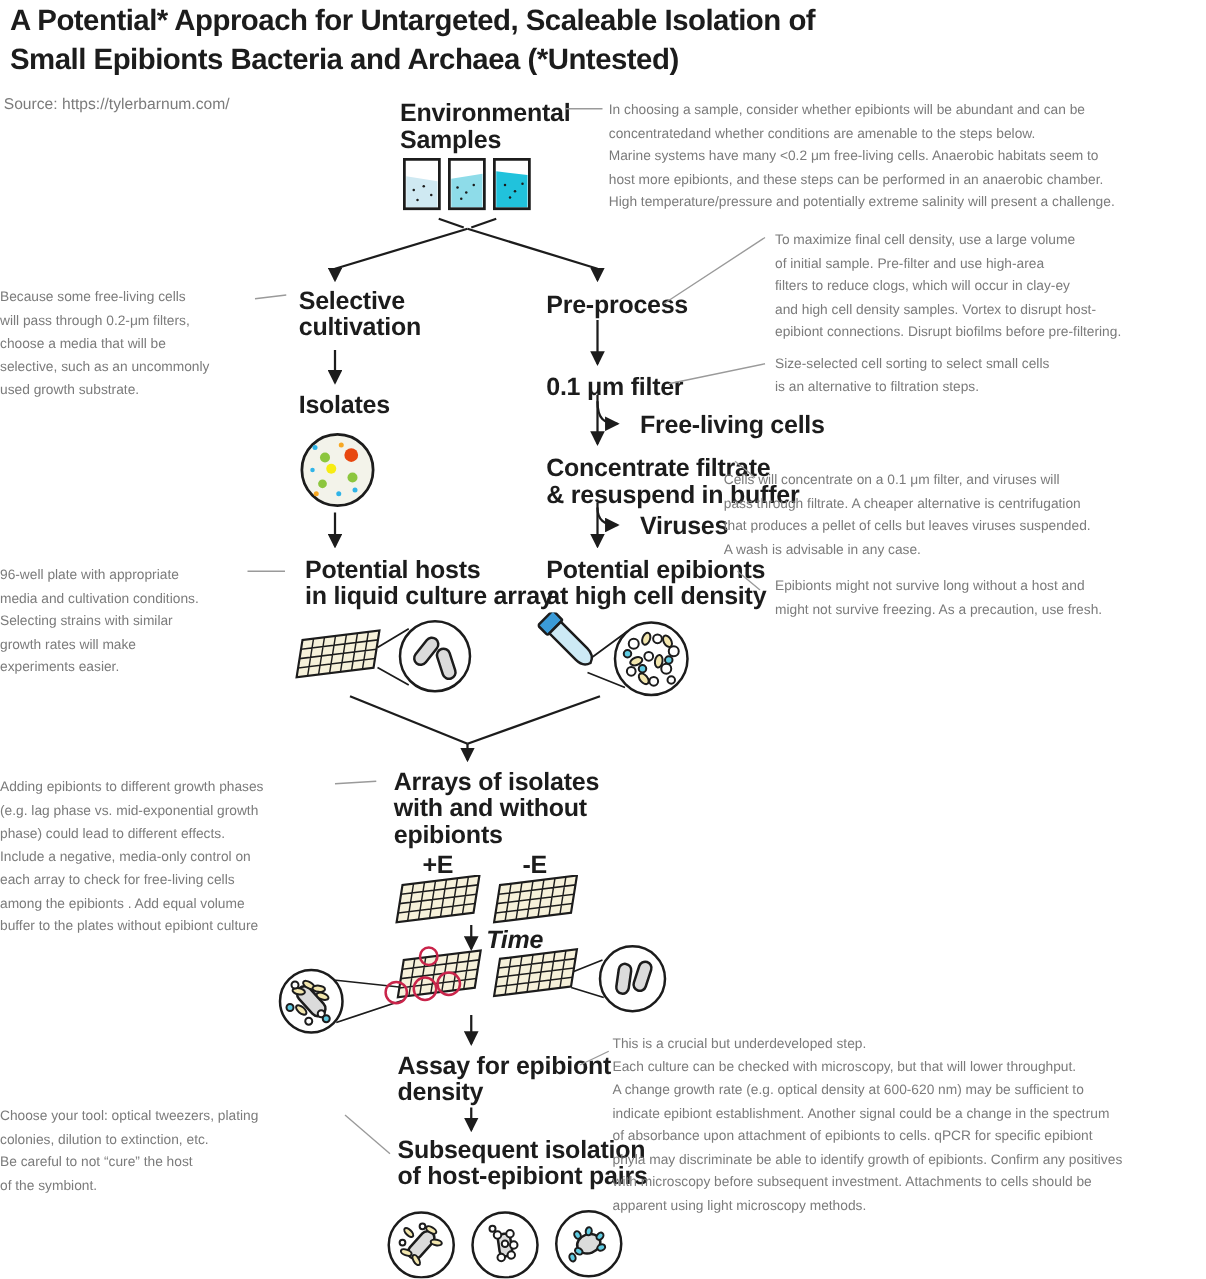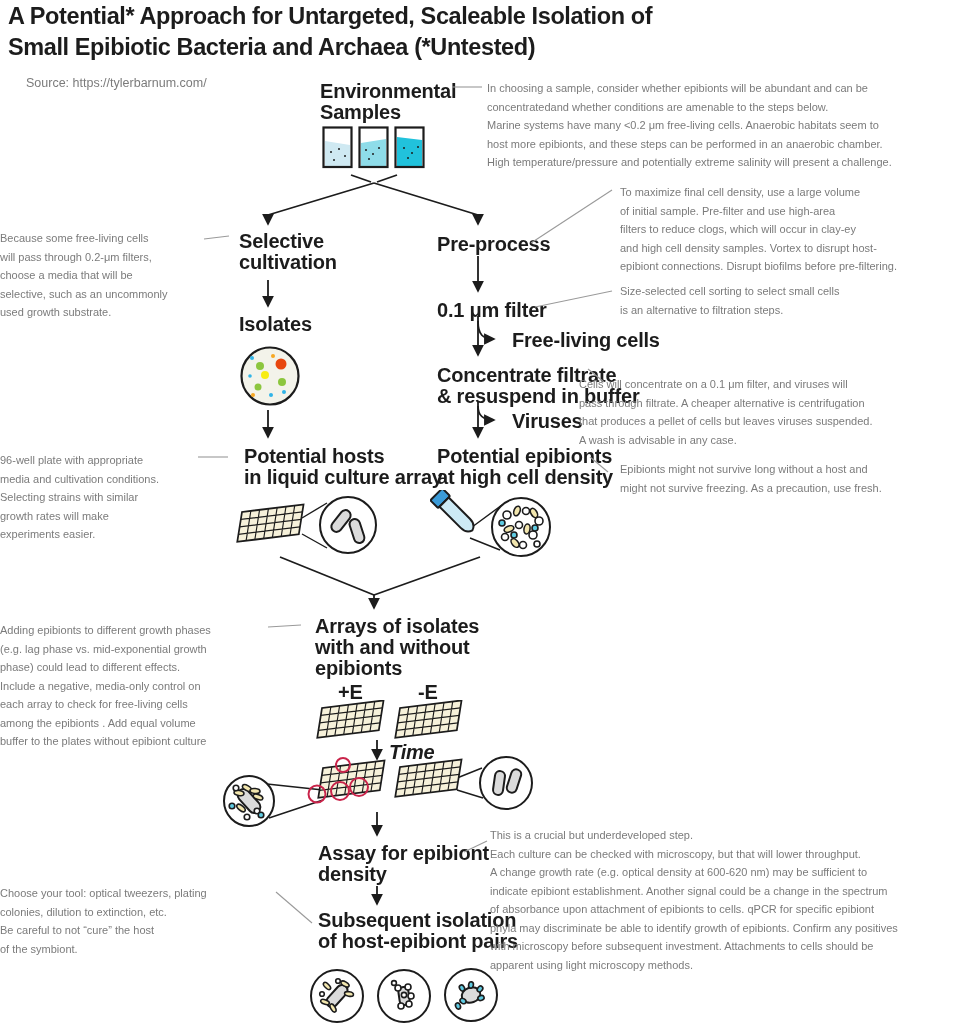--- a/index.html
+++ b/index.html
@@ -7,21 +7,21 @@
     --water-light:#cfe9f2; --water-mid:#8edce9; --water-dark:#21c2dc;
     --plate-fill:#f6f1da; --dish-fill:#f3f3ea; --red-accent:#c9244a;
     --tube-cap:#3b9bd8; --tube-body:#cdeaf5; --cell-grey:#dbdbdb;
     --epi-yellow:#f2e6ae; --epi-cyan:#5fcbe2;
   }
   html,body{margin:0;padding:0;background:#fff;}
   .canvas{position:relative;width:965px;height:1023px;overflow:hidden;background:#fff;
           font-family:"Liberation Sans",sans-serif;}
   .title{position:absolute;left:8px;top:1px;font-size:23.5px;line-height:31px;font-weight:bold;
          letter-spacing:-0.4px;color:var(--text);white-space:pre-line;}
-  .source{position:absolute;left:26px;top:76px;font-size:12.5px;color:var(--note-text);}
+  .source{position:absolute;left:3px;top:76px;font-size:12.5px;color:var(--note-text);}
   .node{position:absolute;font-weight:bold;font-size:20px;line-height:21px;color:var(--text);
         white-space:pre-line;letter-spacing:-0.2px;}
   .node.italic{font-style:italic;}
   .note{position:absolute;font-size:11px;line-height:18.5px;color:var(--note-text);
         white-space:pre-line;}
   .note.right{text-align:left;}
   .overlay{position:absolute;left:0;top:0;pointer-events:none;}
   .icon{position:absolute;}
   .flow{stroke:var(--line);stroke-width:1.8;fill:none;stroke-linejoin:round;}
   .conn{stroke:var(--connector);stroke-width:1.1;fill:none;}
@@ -52,21 +52,21 @@
       <g id="rod">
           <rect x="-5.5" y="-13" width="11" height="26" rx="5.5" class="rodshape"></rect>
         </g>
       <marker id="arrow" viewBox="0 0 10 10" refX="8.5" refY="5" markerWidth="6.5" markerHeight="6.5" orient="auto-start-reverse">
         <path d="M0,0 L10,5 L0,10 z" fill="#1c1c1c"></path>
       </marker>
     </defs>
   </svg>
 
   <div class="title">A Potential* Approach for Untargeted, Scaleable Isolation of
-Small Epibiotic Bacteria and Archaea (*Untested)</div>
+Small Epibionts Bacteria and Archaea (*Untested)</div>
   <div class="source">Source: https://tylerbarnum.com/</div>
 
   <div class="node" style="left:320px;top:81px">Environmental
 Samples</div>
   <div class="node" style="left:239px;top:231px">Selective
 cultivation</div>
   <div class="node" style="left:239px;top:314px">Isolates</div>
   <div class="node" style="left:244px;top:446px">Potential hosts
 in liquid culture array</div>
   <div class="node" style="left:437px;top:234px">Pre-process</div>

